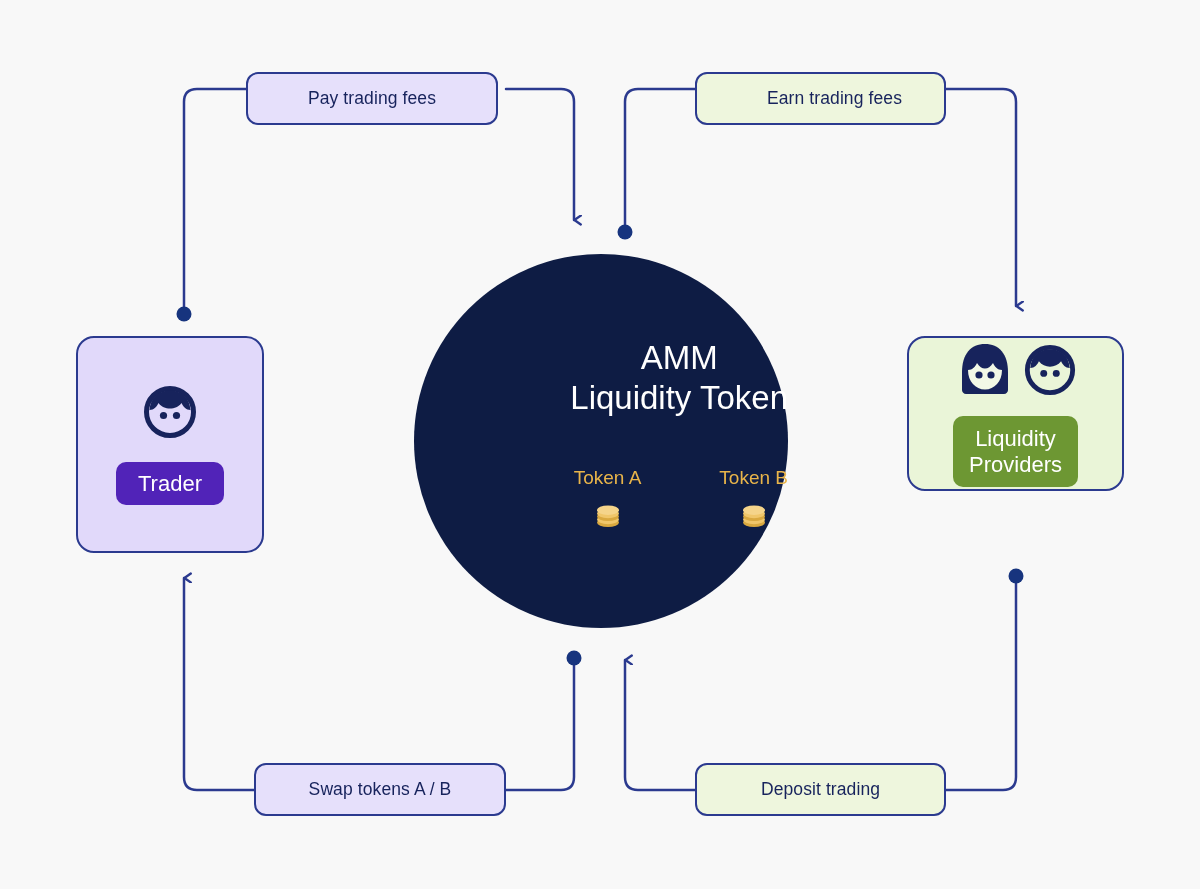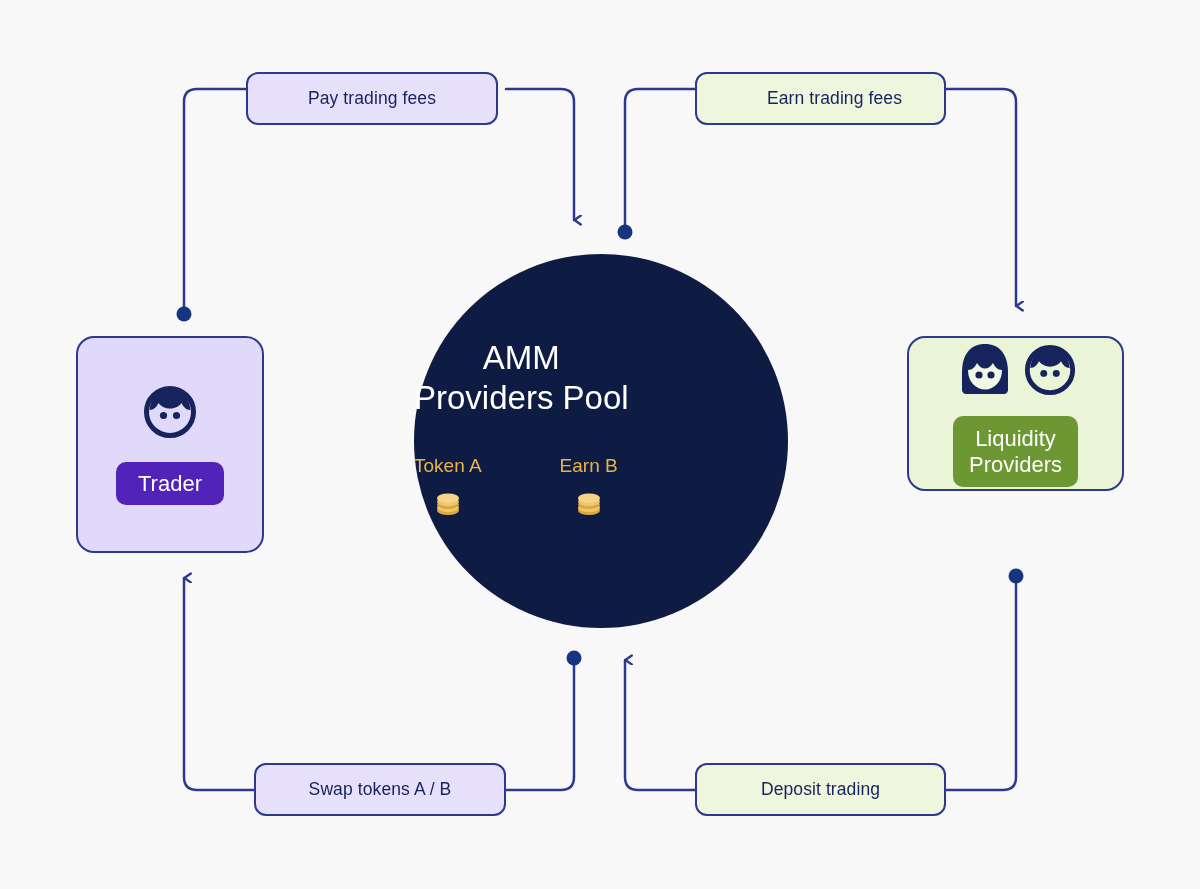--- a/index.html
+++ b/index.html
@@ -72,21 +72,22 @@
     padding: 10px 16px;
     flex-direction: column;
   }
 
   .pool {
     position: absolute;
     border-radius: 50%;
     background: #0e1c44;
     display: flex;
     flex-direction: column;
-    align-items: flex-start;
+    align-items: flex-end;
+    gap: 12px;
   }
   .pool-title {
     color: #ffffff;
     font-size: 33px;
     line-height: 1.22;
     text-align: center;
     font-weight: normal;
     margin: 0;
   }
   .token-row {
@@ -202,35 +203,35 @@
     </div>
     <div class="badge badge-lp">
       <span>Liquidity</span>
       <span>Providers</span>
     </div>
   </div>
 
   <div class="pool" style="left:414px; top:254px; width:374px; height:374px; padding-top:84px; box-sizing:border-box;">
     <div class="pool-title">
       <div>AMM</div>
-      <div>Providers Pool</div>
+      <div>Liquidity Token</div>
     </div>
     <div class="token-row">
       <div class="token">
         <span class="token-label">Token A</span>
         <svg width="28" height="26" viewBox="0 0 28 26">
           <ellipse cx="14" cy="19.5" rx="11" ry="4.6" fill="#d9a83f"></ellipse>
           <ellipse cx="14" cy="16.6" rx="11" ry="4.6" fill="#f0c66a"></ellipse>
           <ellipse cx="14" cy="13.4" rx="11" ry="4.6" fill="#d9a83f"></ellipse>
           <ellipse cx="14" cy="10.6" rx="11" ry="4.6" fill="#f0c66a"></ellipse>
           <ellipse cx="14" cy="7.2" rx="11" ry="4.8" fill="#f5d48a"></ellipse>
         </svg>
       </div>
       <div class="token">
-        <span class="token-label">Earn B</span>
+        <span class="token-label">Token B</span>
         <svg width="28" height="26" viewBox="0 0 28 26">
           <ellipse cx="14" cy="19.5" rx="11" ry="4.6" fill="#d9a83f"></ellipse>
           <ellipse cx="14" cy="16.6" rx="11" ry="4.6" fill="#f0c66a"></ellipse>
           <ellipse cx="14" cy="13.4" rx="11" ry="4.6" fill="#d9a83f"></ellipse>
           <ellipse cx="14" cy="10.6" rx="11" ry="4.6" fill="#f0c66a"></ellipse>
           <ellipse cx="14" cy="7.2" rx="11" ry="4.8" fill="#f5d48a"></ellipse>
         </svg>
       </div>
     </div>
   </div>

